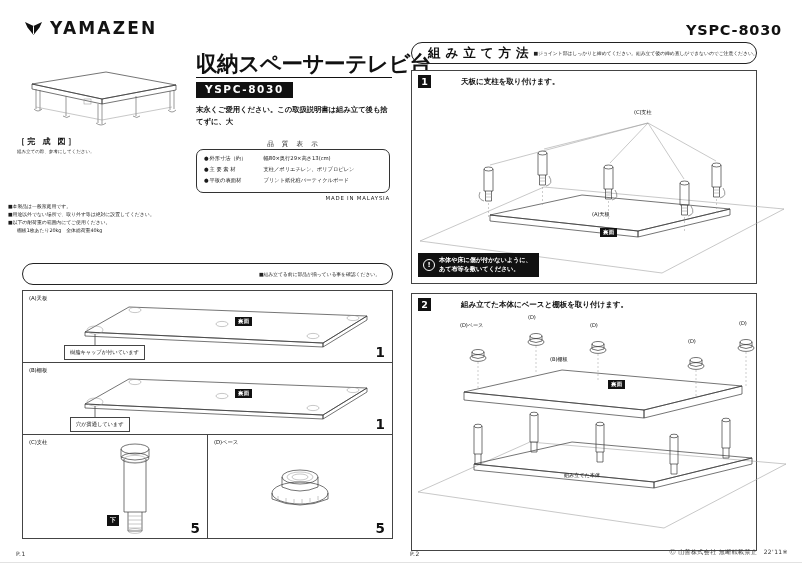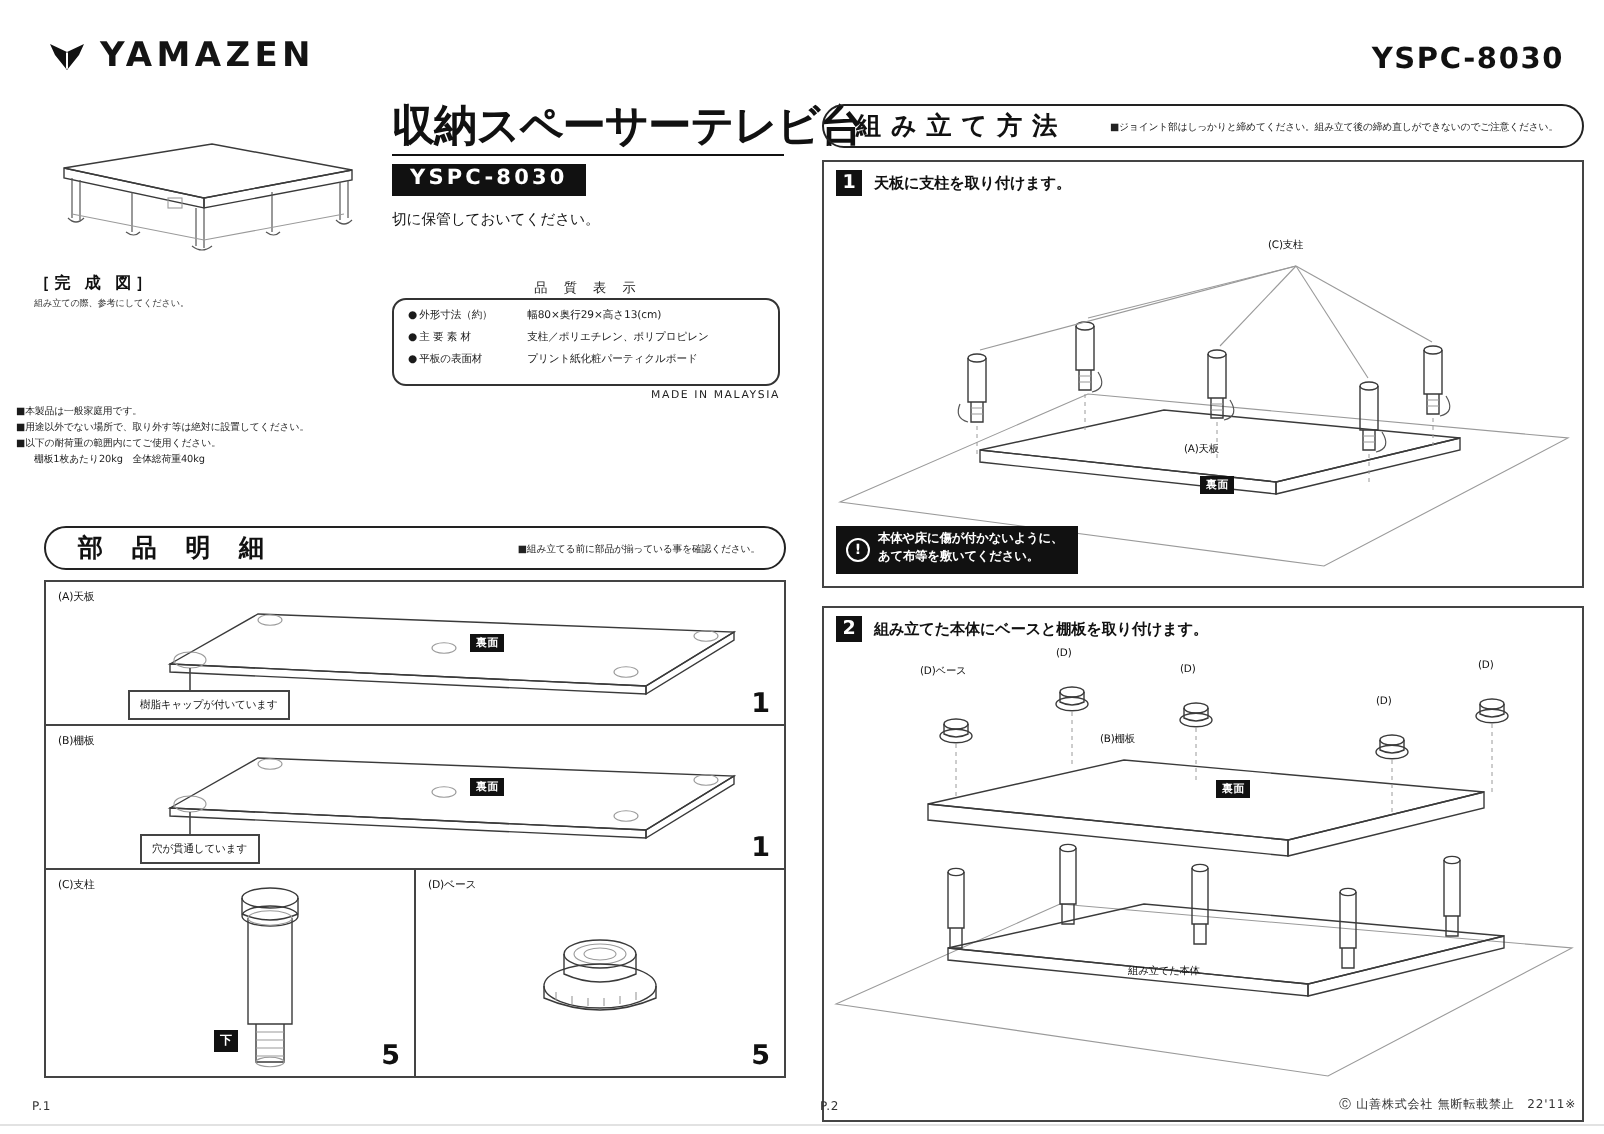--- a/index.html
+++ b/index.html
@@ -82,27 +82,27 @@
     font-family:"DejaVu Sans",sans-serif;}
   .callout{position:absolute;border:1px solid #444;background:#fff;
     font-size:5.3px;color:#111;padding:3px 5px;letter-spacing:-.1px;white-space:nowrap;}
   .lead-line{position:absolute;background:#444;width:1px;}
   .rev-chip{position:absolute;background:#111;color:#fff;font-size:5.4px;font-weight:700;
     padding:1px 3px;letter-spacing:.3px;}
   .down-chip{position:absolute;background:#111;color:#fff;font-size:6px;font-weight:700;
     padding:1px 3px;}
 
   
-  .asm-sec{position:absolute;left:10px;top:52px;width:381px;}
+  .asm-sec{position:absolute;left:10px;top:42px;width:346px;}
   .step-box{border:1px solid #444;box-sizing:border-box;position:relative;background:#fff;}
   .step-head{display:flex;align-items:center;gap:6px;padding:4px 6px 3px;}
   .step-num{background:#111;color:#fff;font-size:9.5px;font-weight:700;
     width:13px;height:13px;display:flex;align-items:center;justify-content:center;
     font-family:"DejaVu Sans",sans-serif;}
-  .step-txt{font-size:7.6px;font-weight:700;color:#111;letter-spacing:-.1px;}
+  .step-txt{font-size:7.6px;font-weight:700;color:#111;letter-spacing:-.1px;margin-left:24px;}
   .step-body{position:relative;}
   .warn{position:absolute;left:6px;bottom:6px;background:#111;color:#fff;
     display:flex;align-items:center;gap:4px;padding:3px 7px 3px 5px;}
   .warn .bang{width:10px;height:10px;border:1px solid #fff;border-radius:50%;
     display:flex;align-items:center;justify-content:center;font-size:7px;
     font-weight:700;line-height:1;flex:0 0 10px;}
   .warn .wt{font-size:6.2px;line-height:1.45;font-weight:700;letter-spacing:-.1px;}
 
   .diag-lbl{position:absolute;font-size:5.2px;color:#111;letter-spacing:-.1px;white-space:nowrap;}
 
@@ -173,21 +173,21 @@
       <div class="s">組み立ての際、参考にしてください。</div>
     </div>
 
     <div class="title-wrap">
       <div class="prod-title">収納スペーサーテレビ台</div>
       <div class="title-rule"></div>
       <div class="subrow">
         <span class="model-chip">YSPC-8030</span>
       </div>
       <div class="lead">
-        <div>切に保管しておいてください。</div>
+        <div class="b">末永くご愛用ください。この取扱説明書は組み立て後も捨てずに、大</div>
       </div>
     </div>
 
     <div class="quality-head">品 質 表 示</div>
     <div class="quality-box">
       <div class="q-line">
         <span class="bullet">●</span>
         <span class="lbl">外形寸法（約）</span>
         <span class="val">幅80×奥行29×高さ13(cm)</span>
       </div>
@@ -206,21 +206,20 @@
 
     <div class="notes">
       <div>■本製品は一般家庭用です。</div>
       <div>■用途以外でない場所で、取り外す等は絶対に設置してください。</div>
       <div>■以下の耐荷重の範囲内にてご使用ください。</div>
       <div class="ind">棚板1枚あたり20kg　全体総荷重40kg</div>
     </div>
 
     <div class="parts-sec">
       <div class="sec-banner">
-        <span class="sec-title">部 品 明 細</span>
         <span class="sec-note">■組み立てる前に部品が揃っている事を確認ください。</span>
       </div>
 
       <div class="parts-grid">
 
         <div class="part-row tall">
           <div class="part-label">(A)天板</div>
           <svg width="371" height="72" viewBox="0 0 371 72" style="position:absolute;left:0;top:0;">
             <path class="ln" d="M62 41 L106 16 L344 25 L300 52 Z" fill="#fff"></path>
             <path class="ln" d="M62 41 L62 45 L300 56 L300 52 Z" fill="#f2f2f2"></path>

